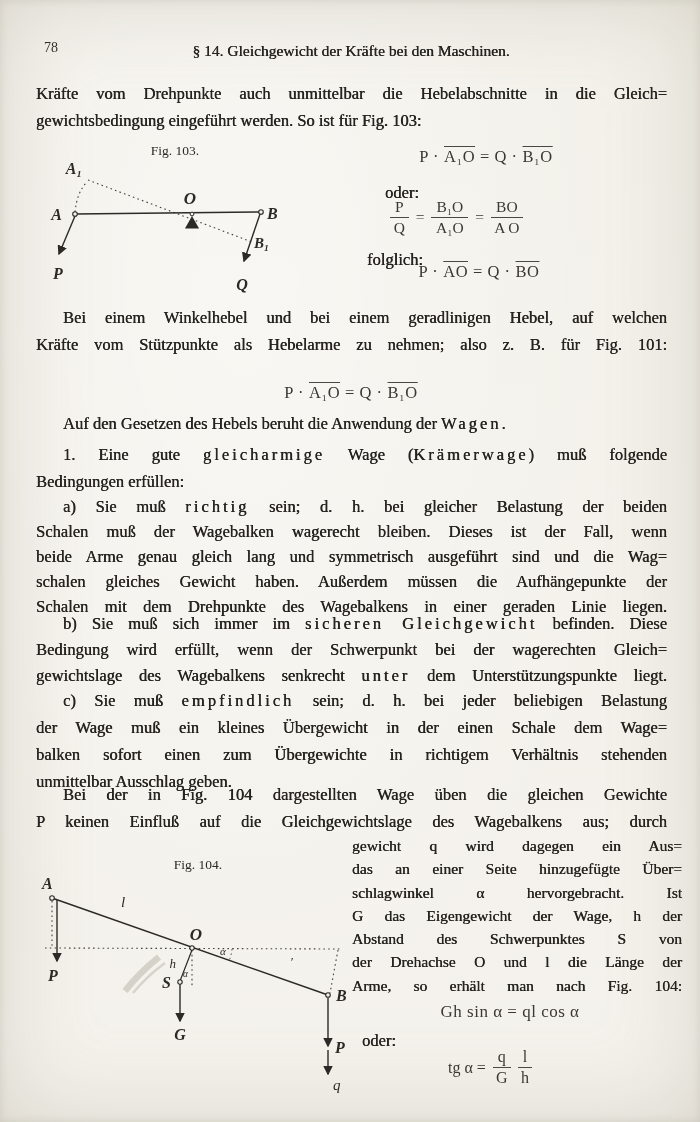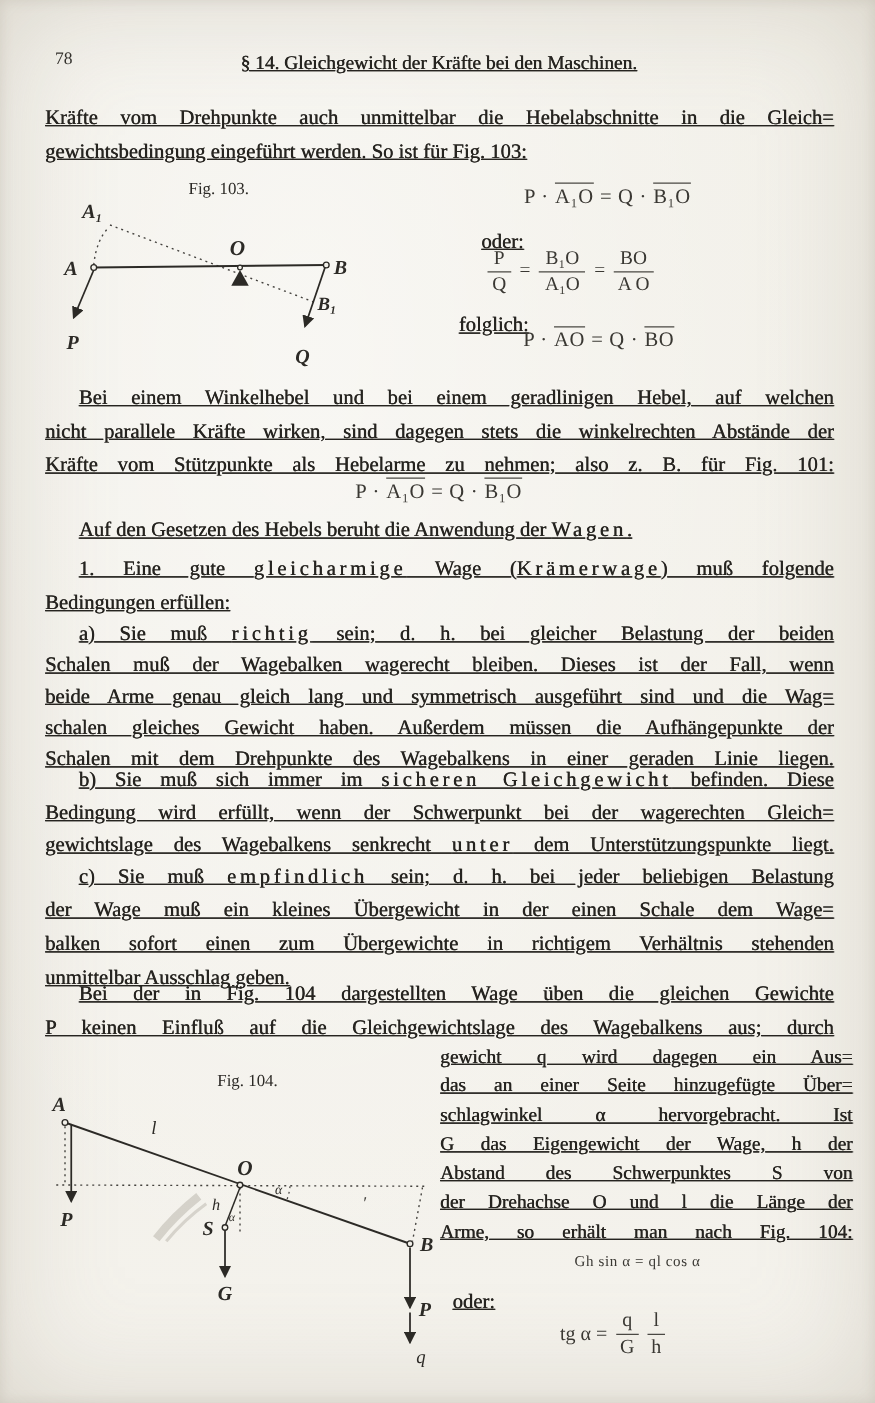--- a/index.html
+++ b/index.html
@@ -4,21 +4,21 @@
 <style>
   html,body{margin:0;padding:0;}
   body{width:700px;height:1122px;position:relative;overflow:hidden;
        background-color:#f3f1ea;
        background-image:radial-gradient(ellipse at 35% 25%, rgba(255,255,255,.45), rgba(255,255,255,0) 65%),
                         linear-gradient(180deg,#f2f0e9,#f4f2ec);
        box-shadow:inset 0 0 90px rgba(160,150,128,.30), inset 0 0 10px rgba(120,110,95,.18);
        font-family:"Liberation Serif","DejaVu Serif",serif;
        color:#262420;}
   .abs{position:absolute;}
-  .frak{font-size:16.5px;line-height:27px;text-shadow:.35px 0 0 currentColor;text-decoration:underline;}
+  .frak{font-size:16.5px;line-height:27px;text-shadow:.35px 0 0 currentColor;}
   .tl{text-align:justify;text-align-last:justify;}
   .tl.last{text-align-last:left;}
   .ind .tl:first-child{text-indent:27px;}
   .sp{letter-spacing:3px;}
   .eq{color:#3a3833;letter-spacing:.5px;white-space:nowrap;}
   .eq .gap{display:inline-block;width:5px;}
   .ov{text-decoration:overline;text-decoration-color:#4a4843;}
   .ctr{text-align:center;}
   .frac{display:inline-block;vertical-align:middle;text-align:center;line-height:1.15;}
   .frac .num{display:block;border-bottom:1.1px solid #4a4843;padding:0 5px 1px;}
@@ -82,21 +82,20 @@
       <span class="den">A O</span>
     </span>
 </div>
 <div class="abs frak" style="left:367px;top:246px;">folglich:</div>
 <div class="abs eq ctr" style="left:399px;top:262px;width:160px;font-size:16.5px;">
   <span>P ·</span><span class="gap"></span><span class="ov">AO</span><span class="gap"></span><span>= Q ·</span><span class="gap"></span><span class="ov">BO</span>
 </div>
 
 <div class="abs frak ind jl" style="left:36px;top:304px;width:631px;">
     <div class="tl">Bei einem Winkelhebel und bei einem geradlinigen Hebel, auf welchen</div>
-    <div class="tl">nicht parallele Kräfte wirken, sind dagegen stets die winkelrechten Abstände der</div>
     <div class="tl">Kräfte vom Stützpunkte als Hebelarme zu nehmen; also z. B. für Fig. 101:</div>
   </div>
 
 <div class="abs eq ctr" style="left:272px;top:383px;width:158px;font-size:16.5px;">
   <span>P ·</span><span class="gap"></span><span class="ov">A₁O</span><span class="gap"></span><span>= Q ·</span><span class="gap"></span><span class="ov">B₁O</span>
 </div>
 
 <div class="abs frak ind" style="left:36px;top:410px;width:631px;">
     <div class="tl last">Auf den Gesetzen des Hebels beruht die Anwendung der <span class="sp">Wagen</span>.</div>
   </div>
@@ -169,21 +168,21 @@
 <div class="abs frak jl" style="left:352px;top:834px;width:330px;font-size:15.5px;line-height:23.3px;">
     <div class="tl">gewicht q wird dagegen ein Aus=</div>
     <div class="tl">das an einer Seite hinzugefügte Über=</div>
     <div class="tl">schlagwinkel α hervorgebracht.  Ist</div>
     <div class="tl">G das Eigengewicht der Wage, h der</div>
     <div class="tl">Abstand des Schwerpunktes S von</div>
     <div class="tl">der Drehachse O und l die Länge der</div>
     <div class="tl">Arme, so erhält man nach Fig. 104:</div>
   </div>
 
-<div class="abs eq ctr" style="left:410px;top:1002px;width:200px;font-size:12px;">Gh sin α = ql cos α</div>
+<div class="abs eq ctr" style="left:410px;top:1002px;width:200px;font-size:17px;">Gh sin α = ql cos α</div>
 <div class="abs frak" style="left:362px;top:1027px;">oder:</div>
 <div class="abs eqrow" style="left:448px;top:1048px;font-size:16px;">
   <span>tg α =</span>
   <span class="frac">
       <span class="num">q</span>
       <span class="den">G</span>
     </span>
   <span class="frac">
       <span class="num">l</span>
       <span class="den">h</span>

